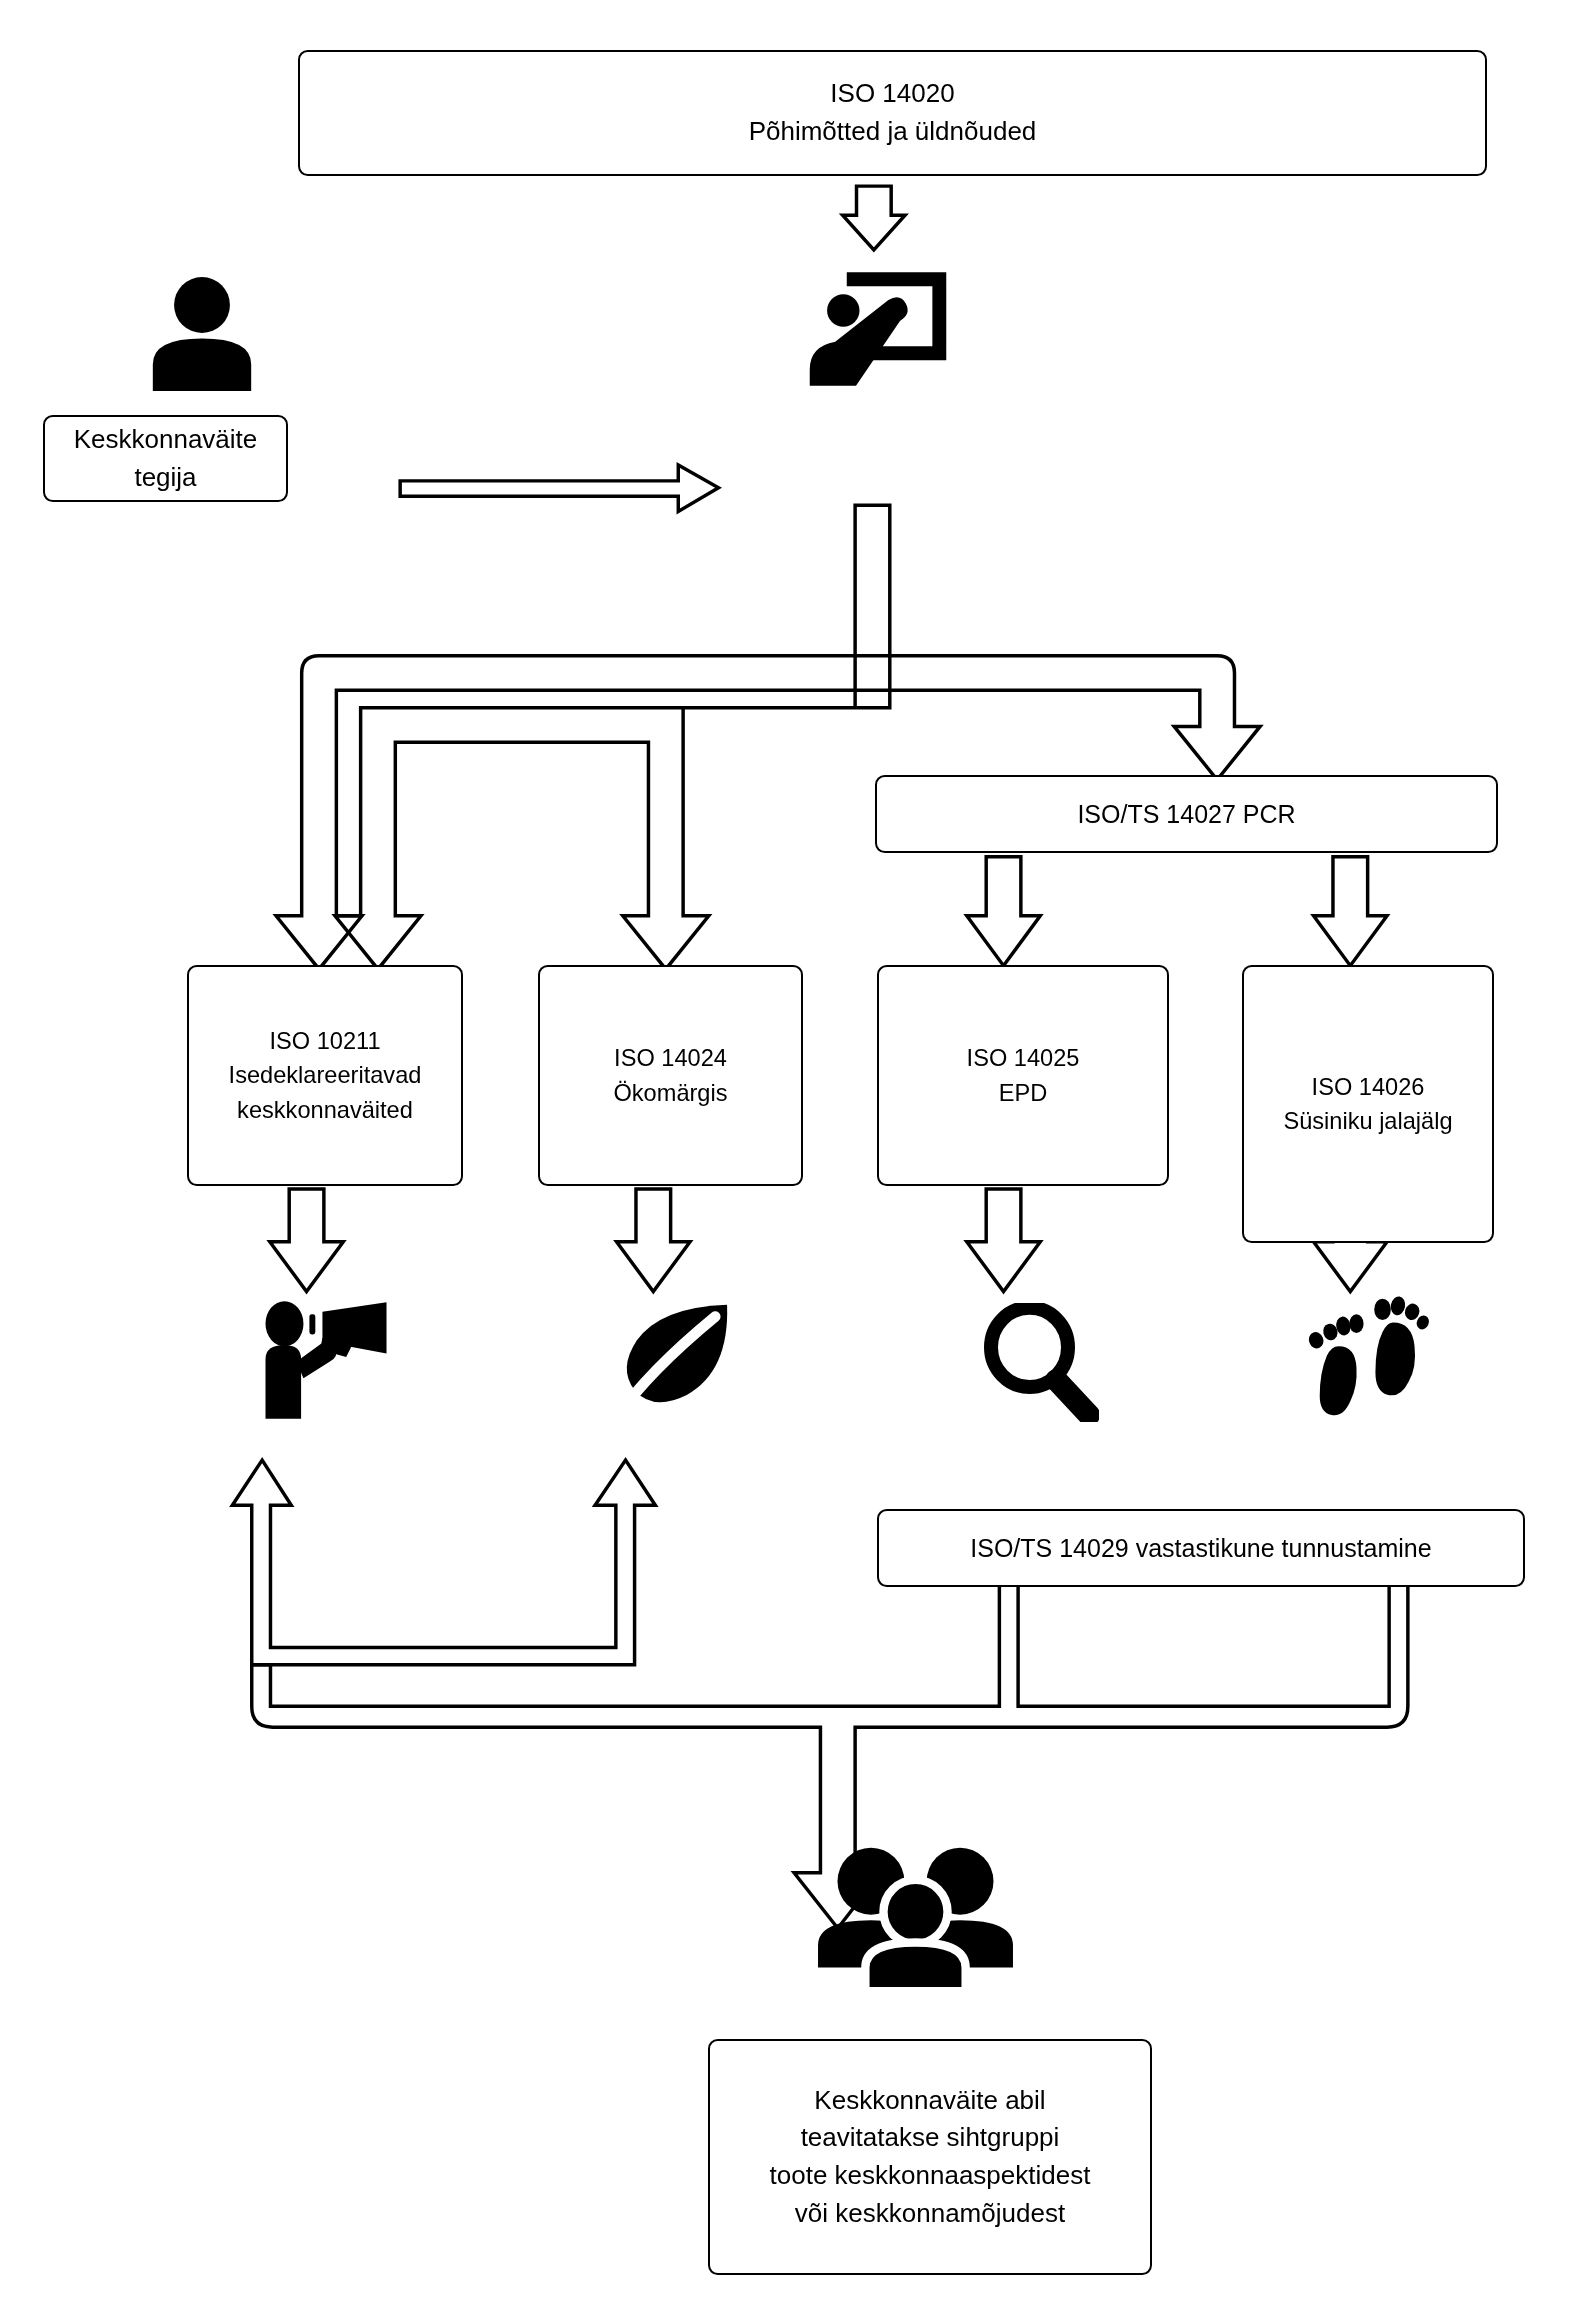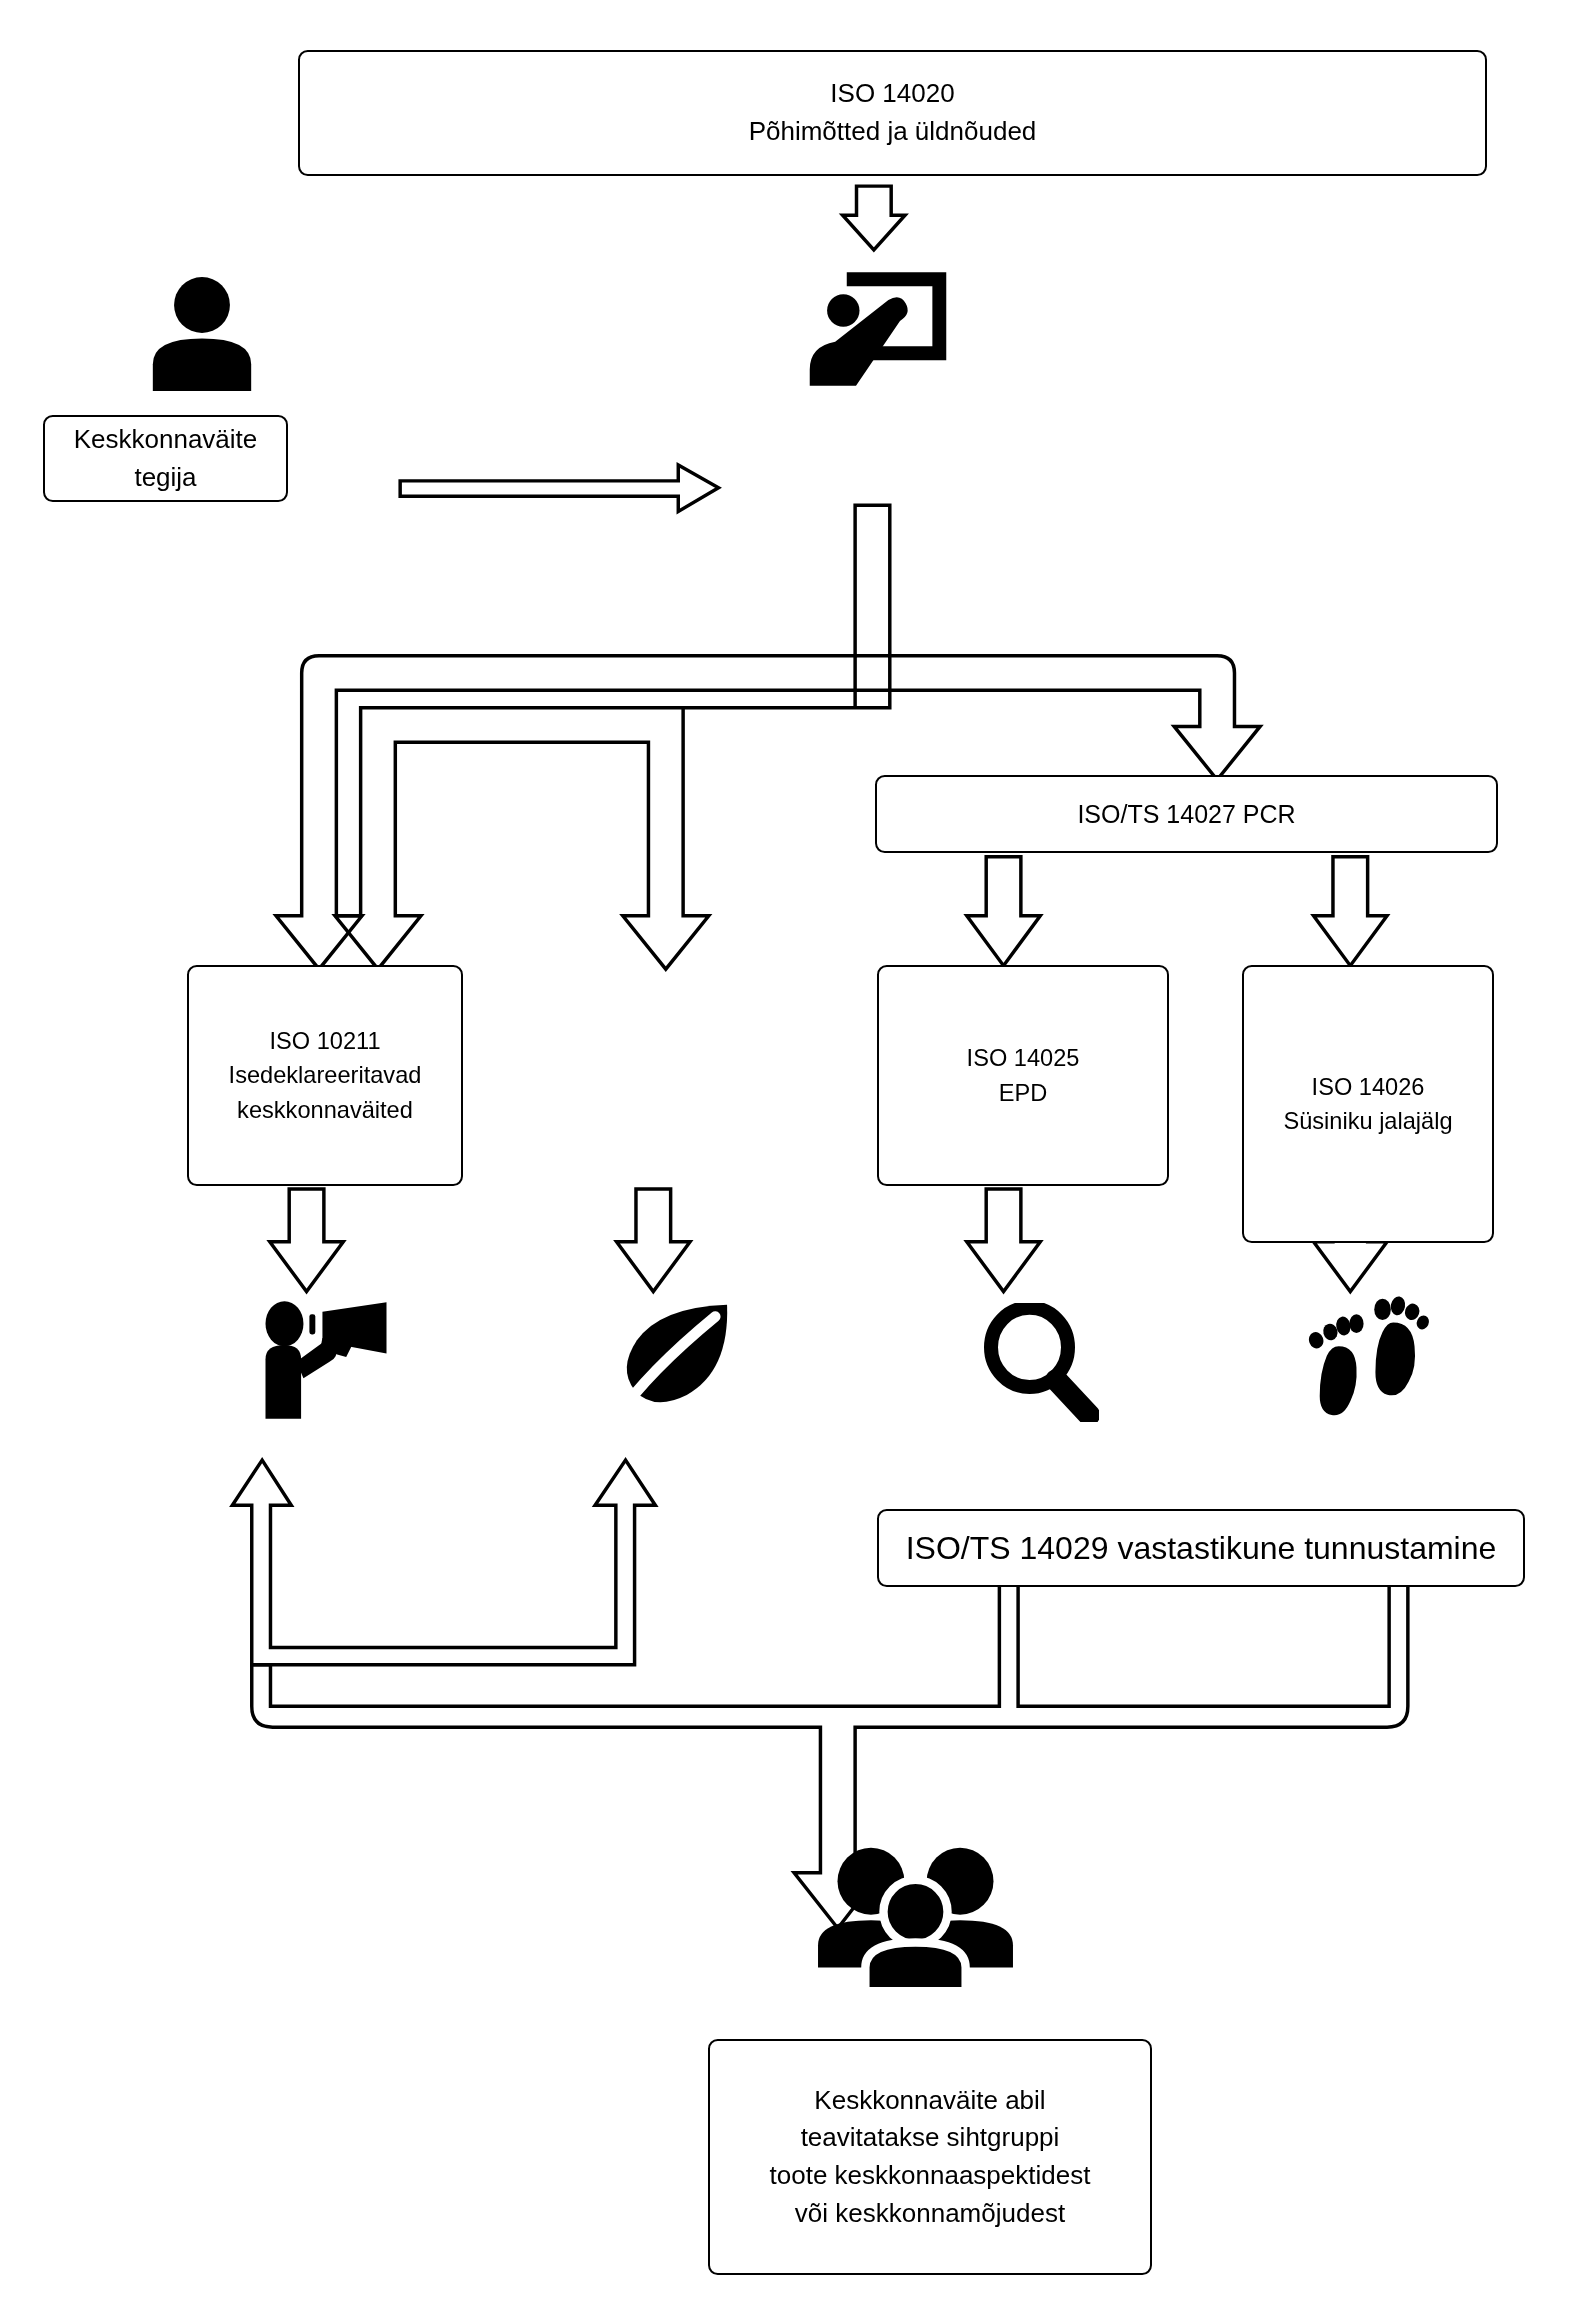--- a/index.html
+++ b/index.html
@@ -42,21 +42,21 @@
   }
   .node-box .txt { white-space: pre-line; display: block; width: 100%; }
   #box-iso14020 { left: 298px; top: 50px;  width: 1189px; height: 126px; font-size: 26px; }
   #box-tegija   { left: 43px;  top: 415px; width: 245px;  height: 87px; font-size: 26px; }
   #box-operaator{ left: 727px;top: 401px; width: 291px;  height: 103px; font-size: 26px; }
   #box-iso14027 { left: 875px;top: 775px;width: 623px;  height: 78px; font-size: 25px; }
   #box-iso14021 { left: 187px; top: 965px;width: 276px;  height: 221px; font-size: 23.6px; }
   #box-iso14024 { left: 538px; top: 965px;width: 265px;  height: 221px; font-size: 23.6px; }
   #box-iso14025 { left: 877px;top: 965px;width: 292px;  height: 221px; font-size: 23.6px; }
   #box-iso14026 { left: 1242px;top: 965px;width: 252px;  height: 278px; font-size: 23.6px; }
-  #box-iso14029 { left: 877px;top: 1509px;width: 648px;  height: 78px; font-size: 32px; }
+  #box-iso14029 { left: 877px;top: 1509px;width: 648px;  height: 78px; font-size: 25px; }
   #box-target   { left: 708px;top: 2039px;width: 444px;  height: 236px; font-size: 26px; }
 
   .icon-wrap { position: absolute; }
   .icon-wrap svg { display: block; width: 100%; height: 100%; }
   #icon-person-maker   { left: 146px;  top: 277px;  width: 112px; height: 114px; }
   #icon-presenter      { left: 807px; top: 270px;  width: 142px; height: 118px; }
   #icon-megaphone      { left: 260px;  top: 1300px; width: 132px; height: 121px; }
   #icon-leaf           { left: 610px;  top: 1300px; width: 125px; height: 121px; }
   #icon-magnifier      { left: 981px; top: 1303px; width: 118px; height: 119px; }
   #icon-footprints     { left: 1307px; top: 1294px; width: 125px; height: 128px; }
@@ -190,20 +190,24 @@
   <div class="node-box" id="box-iso14027">
     <span class="txt">ISO/TS 14027 PCR</span>
   </div>
 
   <div class="node-box" id="box-iso14021">
     <span class="txt">ISO 10211
 Isedeklareeritavad
 keskkonnaväited</span>
   </div>
 
+  <div class="node-box" id="box-iso14024">
+    <span class="txt">ISO 14024
+Ökomärgis</span>
+  </div>
 
   <div class="node-box" id="box-iso14025">
     <span class="txt">ISO 14025
 EPD</span>
   </div>
 
   <div class="node-box" id="box-iso14026">
     <span class="txt">ISO 14026
 Süsiniku jalajälg</span>
   </div>

